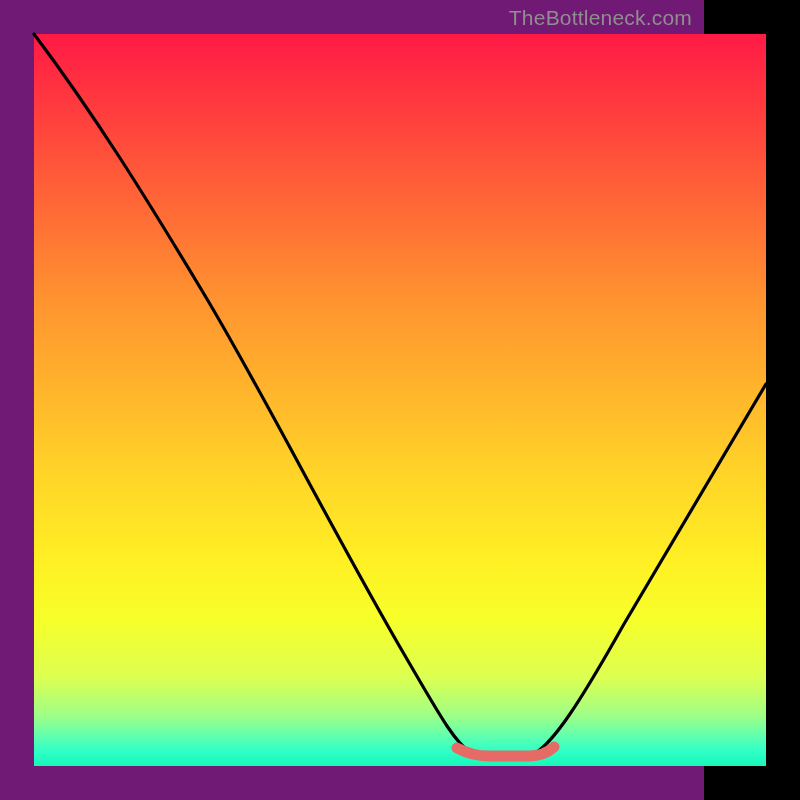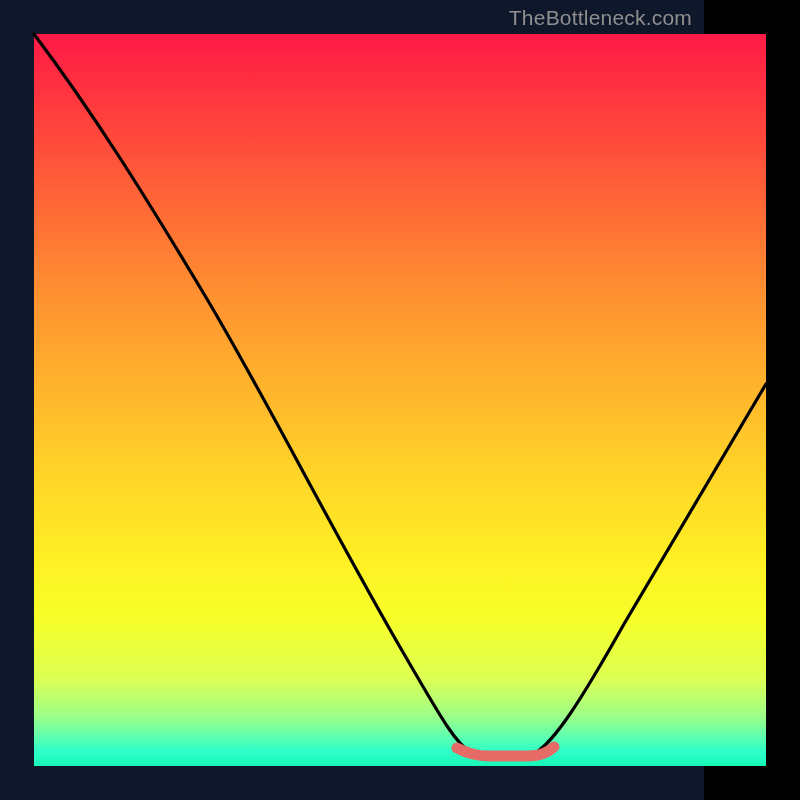--- a/index.html
+++ b/index.html
@@ -9,21 +9,21 @@
     height: 800px;
     background: #000;
     overflow: hidden;
   }
   .frame {
     position: absolute;
     left: 0;
     top: 0;
     width: 704px;
     height: 800px;
-    background: #0f172a;
+    background: #701a75;
   }
   .plot {
     position: absolute;
     left: 34px;
     top: 34px;
     width: 732px;
     height: 732px;
     background: linear-gradient(to bottom,
       #ff1a46 0%,
       #ff3b3e 10%,

